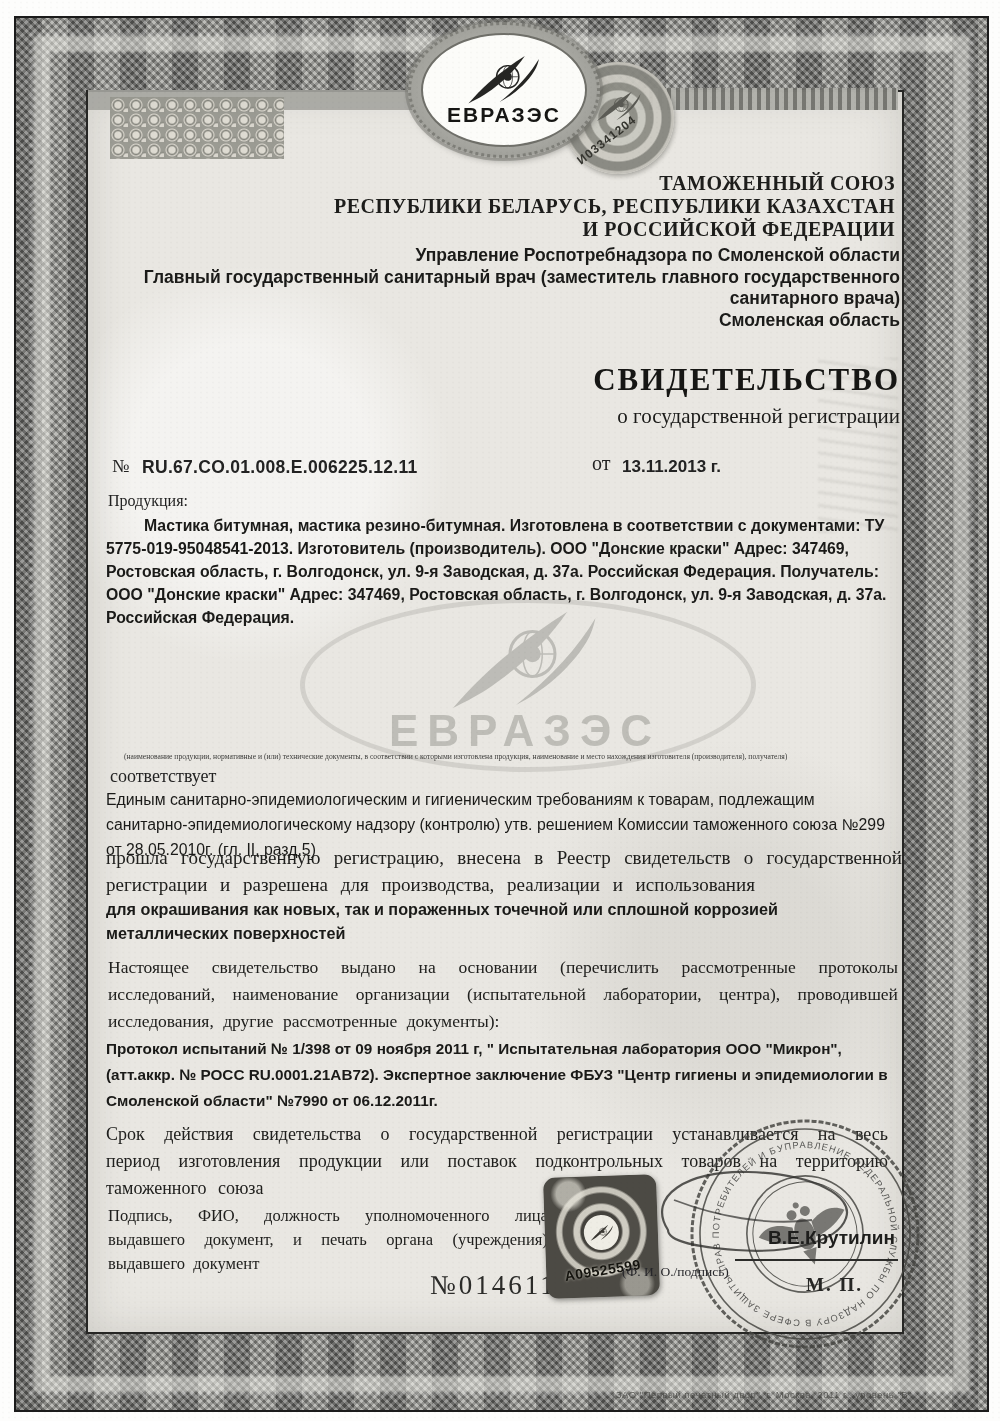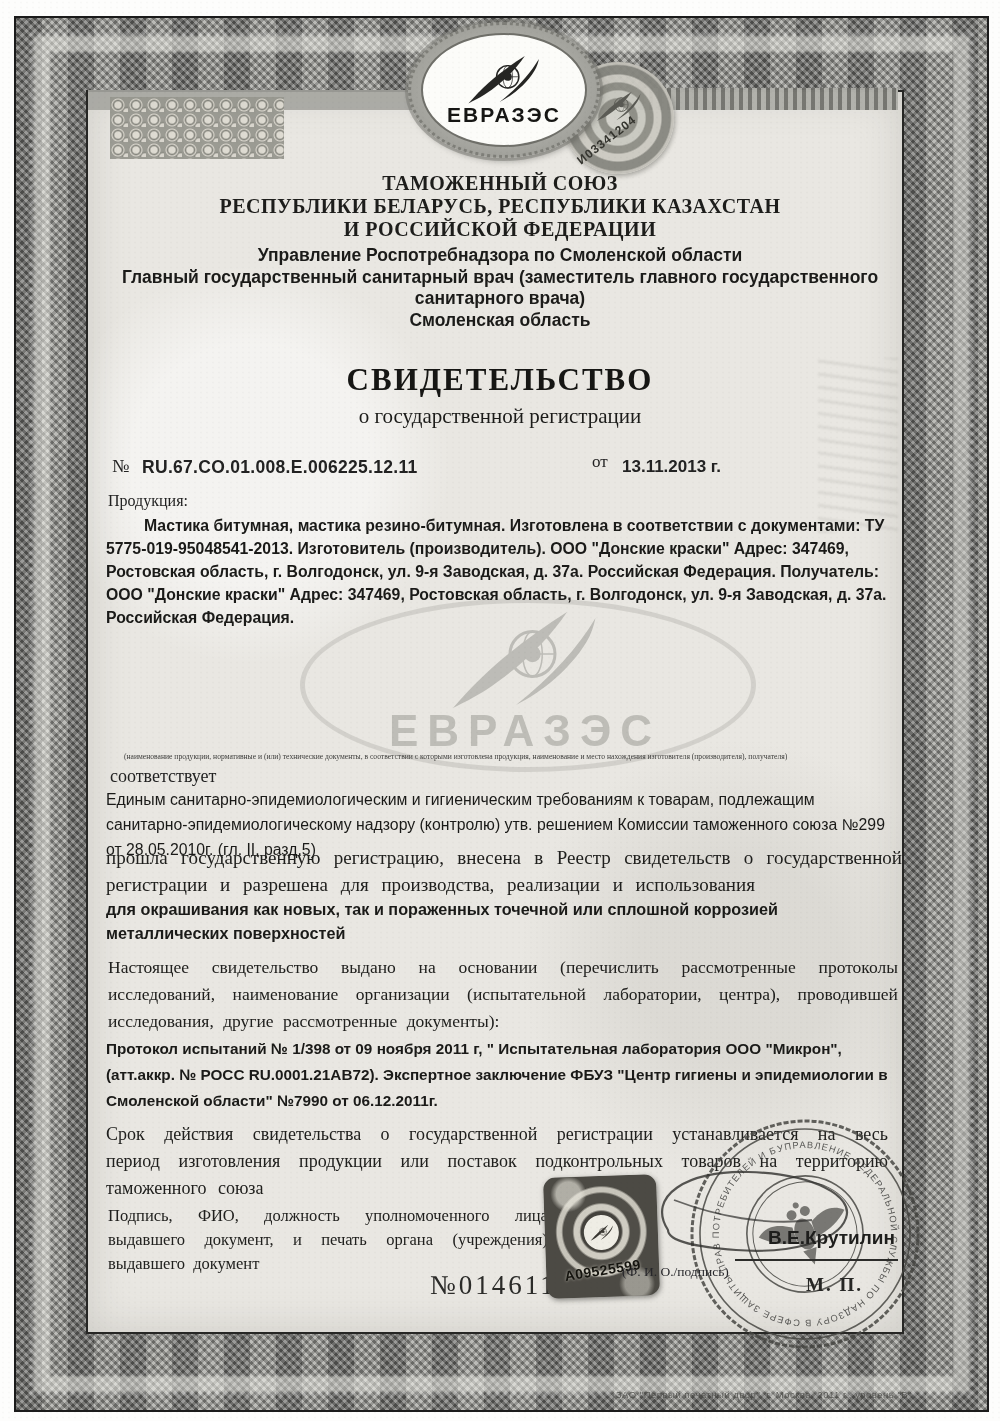--- a/index.html
+++ b/index.html
@@ -42,32 +42,32 @@
     letter-spacing:2px;color:#161614;margin-top:-2px;}
   
   #holo{left:562px;top:62px;width:112px;height:112px;border-radius:50%;z-index:5;opacity:.95;
     background:radial-gradient(circle,#d2d2ca 0 14%, #8c8c84 16% 24%, #c9c9c1 26% 34%, #8e8e86 36% 44%,
       #cccac2 46% 54%, #878780 56% 66%, #c3c1b9 68% 76%, #7f7f78 78% 100%);
     box-shadow:1px 2px 5px rgba(70,70,64,.45);}
   #holo-swoosh{left:34px;top:28px;width:46px;height:32px;color:#55554f;}
   #holo-num{left:6px;top:62px;width:100px;font-family:"Liberation Sans",sans-serif;
     font-size:12px;font-weight:bold;color:#2c2c26;transform:rotate(-38deg);letter-spacing:1px;}
   
-  .center{text-align:center;}
+  .center{text-align:right;}
   #org-block{left:105px;top:172px;width:790px;z-index:4;}
   .org-line{font-weight:bold;font-size:20px;line-height:23px;letter-spacing:.5px;color:#1d1d1b;}
   #authority-block{left:100px;top:245px;width:800px;z-index:4;font-family:"Liberation Sans",sans-serif;}
   .auth-line{font-weight:bold;font-size:17.5px;line-height:21.5px;color:#1b1b19;}
   #head-footnote{left:130px;top:338px;width:740px;z-index:4;font-size:8.5px;color:#3a3a38;text-align:center;}
   #title{left:100px;top:362px;width:800px;z-index:4;font-weight:bold;font-size:31px;letter-spacing:2px;color:#161614;}
   #subtitle{left:100px;top:404px;width:800px;z-index:4;font-weight:normal;font-size:21px;color:#1b1b19;}
   
   #num-label{left:112px;top:456px;font-size:18px;z-index:4;}
   #num-value{left:142px;top:457px;font-family:"Liberation Sans",sans-serif;font-weight:bold;font-size:17.5px;z-index:4;letter-spacing:.3px;}
-  #date-label{left:592px;top:452px;font-size:17px;z-index:4;}
+  #date-label{left:592px;top:452px;font-size:20px;z-index:4;}
   #date-value{left:622px;top:457px;font-family:"Liberation Sans",sans-serif;font-weight:bold;font-size:17px;z-index:4;}
   
   #product-label{left:108px;top:492px;font-size:16px;z-index:4;}
   #product-text{left:106px;top:514px;width:792px;z-index:4;font-family:"Liberation Sans",sans-serif;
     font-weight:bold;font-size:15.8px;line-height:23px;text-indent:38px;color:#1a1a18;}
   
   #watermark{left:300px;top:598px;width:450px;height:168px;z-index:3;}
   #wm-oval{left:0;top:0;width:446px;height:164px;border:5px solid rgba(150,150,144,.28);border-radius:50%;}
   #wm-logo{left:100px;top:8px;width:250px;height:105px;color:#9a9a94;opacity:.55;}
   #wm-label{left:0;top:108px;width:450px;text-align:center;font-family:"Liberation Sans",sans-serif;

